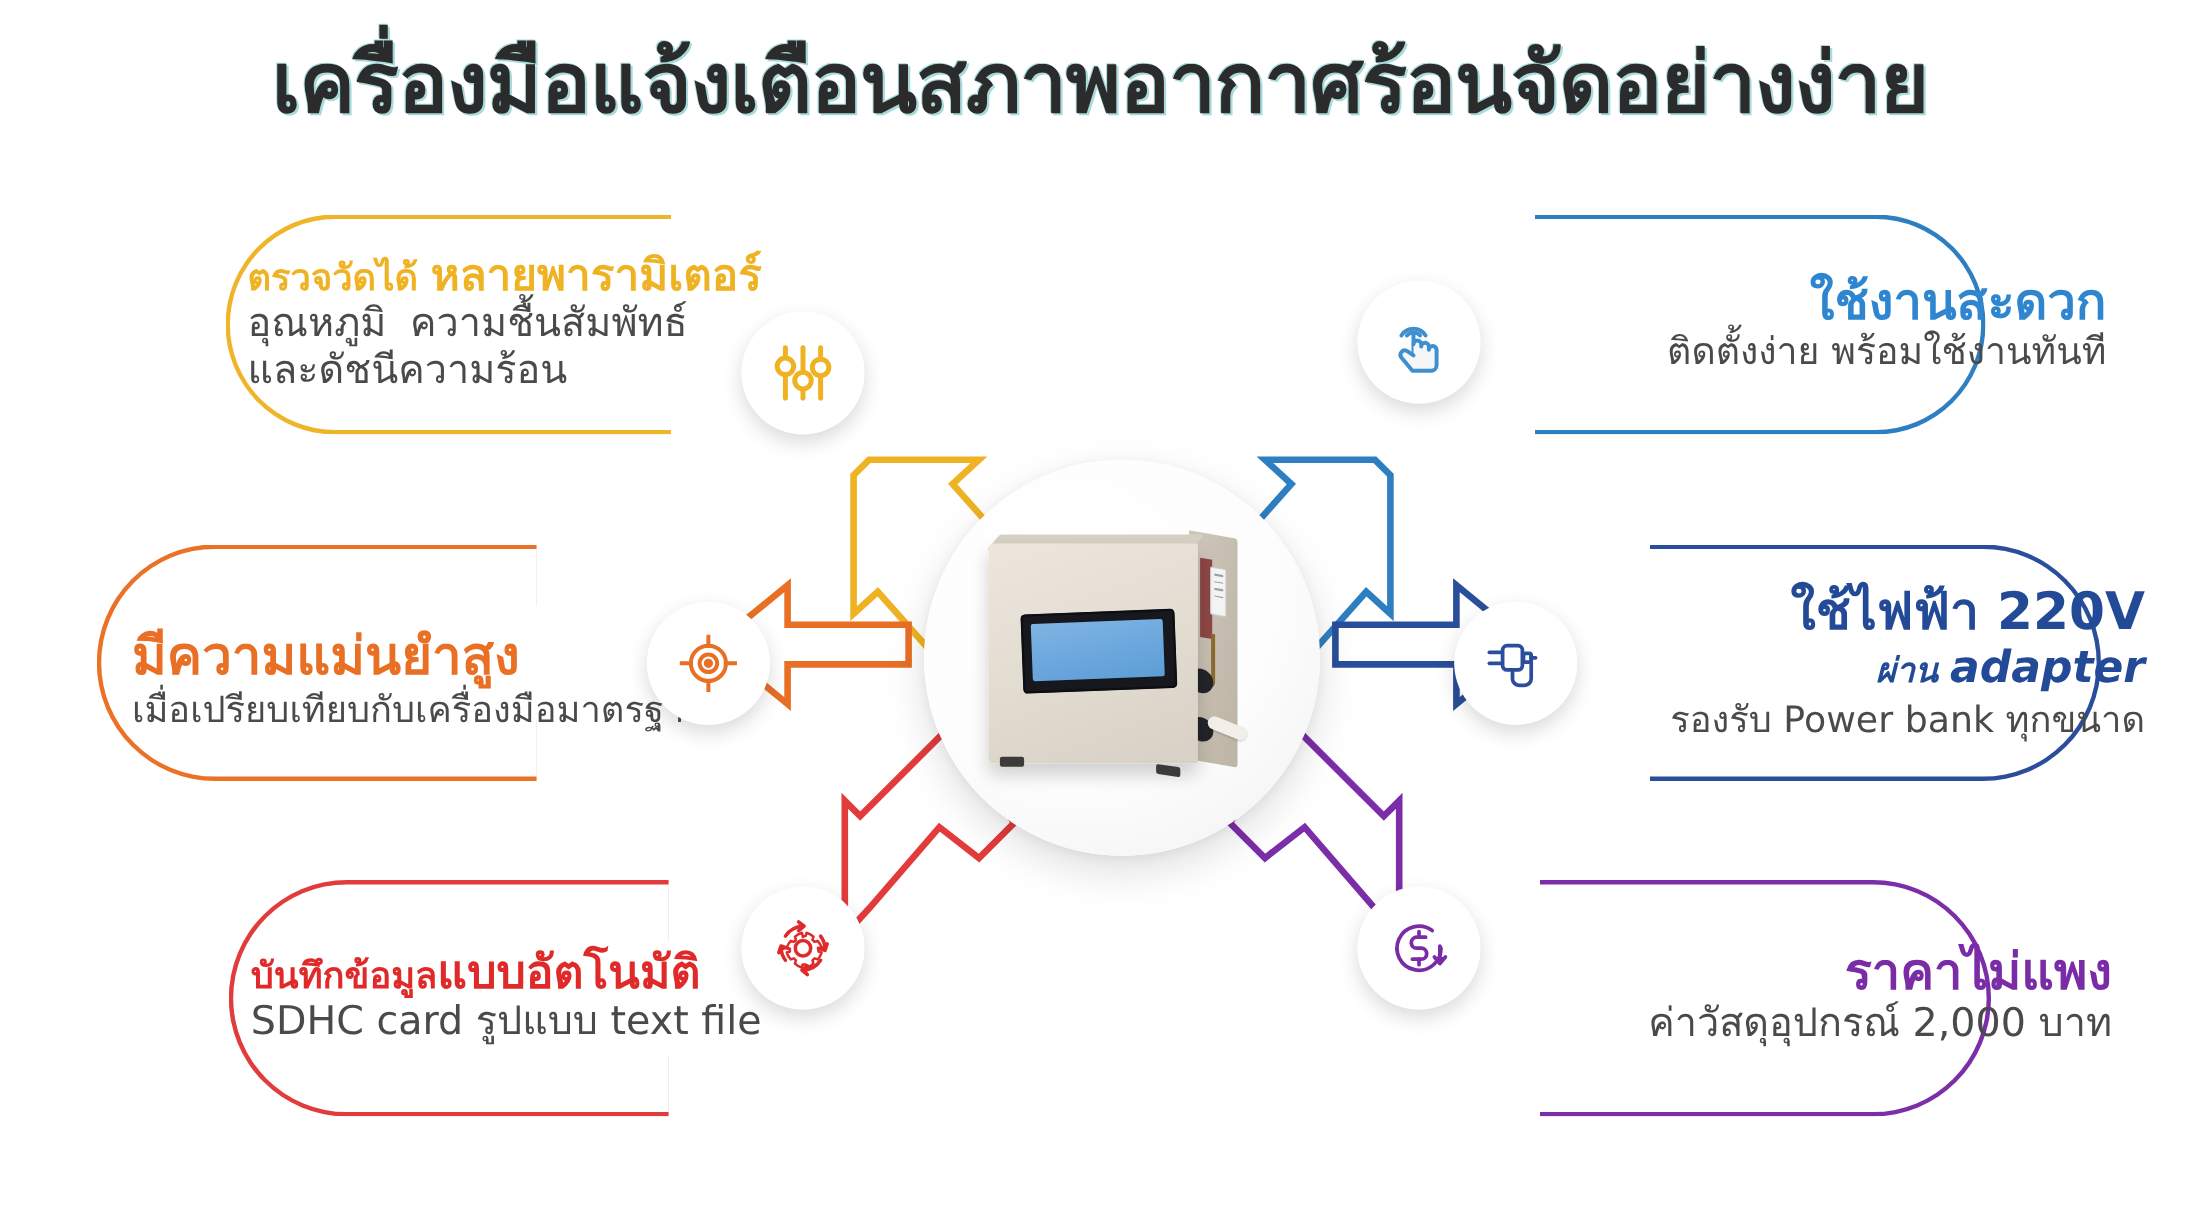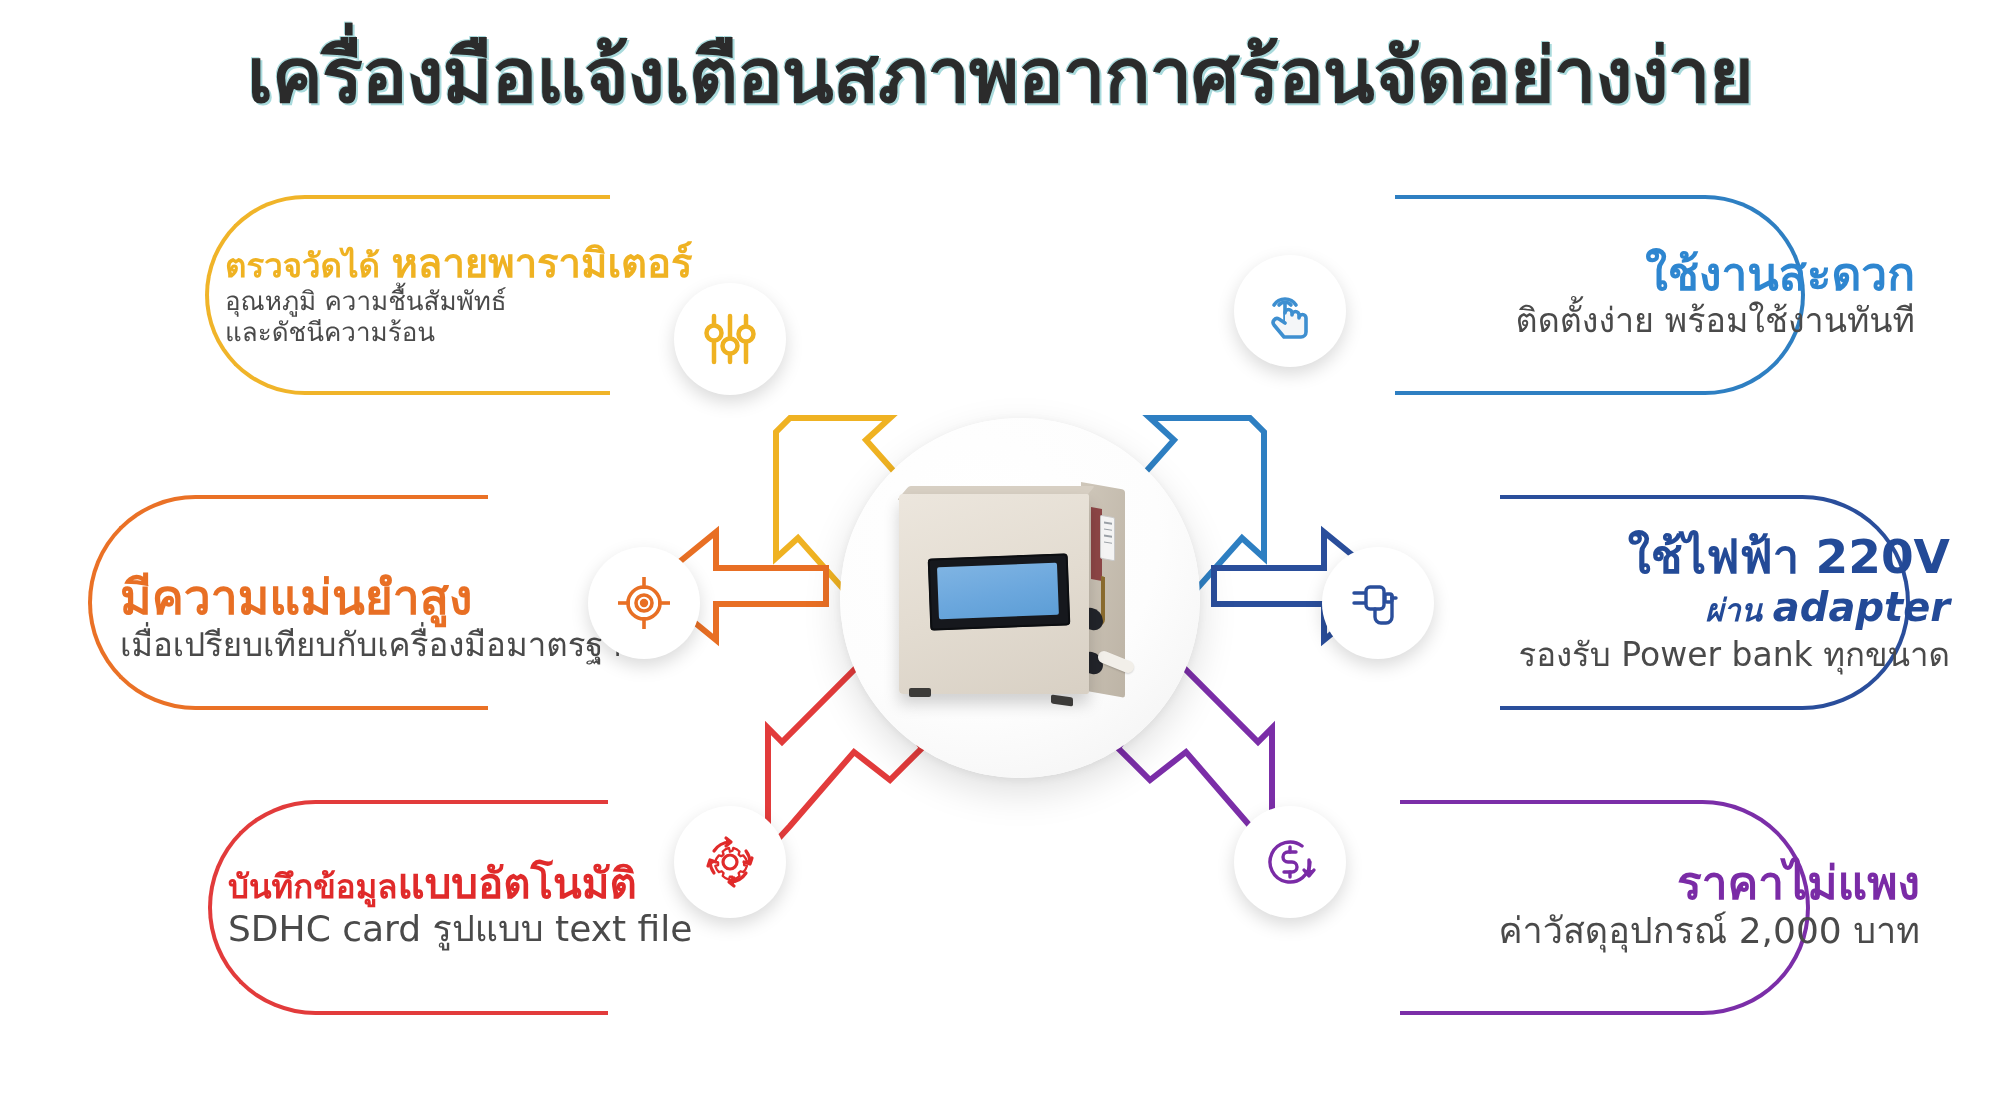--- a/index.html
+++ b/index.html
@@ -181,21 +181,21 @@
     border-left: none;
     border-radius: 0 110px 110px 0;
     background: transparent;
   }
 
   
   #card-tl { left: 225px; top: 215px; width: 520px; height: 160px; align-items: flex-start; }
   #frame-tl { left: 205px; top: 195px; width: 405px; height: 200px; color: #f0b429; }
   #card-tl .headline { font-size: 40px; color: #efb222; }
   #card-tl .headline .light { font-size: 33px; font-weight: 700; }
-  #card-tl .sub, #card-tl .sub2 { font-size: 26px; }
+  #card-tl .sub, #card-tl .sub2 { font-size: 36px; font-family: Liberation Mono, monospace; }
 
   #card-tr { left: 1395px; top: 215px; width: 520px; height: 160px; align-items: flex-end; text-align: right; }
   #frame-tr { left: 1395px; top: 195px; width: 410px; height: 200px; color: #2e7fc2; }
   #card-tr .headline { font-size: 46px; color: #2e86d0; }
   #card-tr .sub { font-size: 34px; }
 
   #card-ml { left: 120px; top: 540px; width: 560px; height: 155px; align-items: flex-start; }
   #frame-ml { left: 88px; top: 495px; width: 400px; height: 215px; color: #ea7126; }
   #card-ml .headline { font-size: 48px; color: #e86f24; }
   #card-ml .sub { font-size: 33px; }

